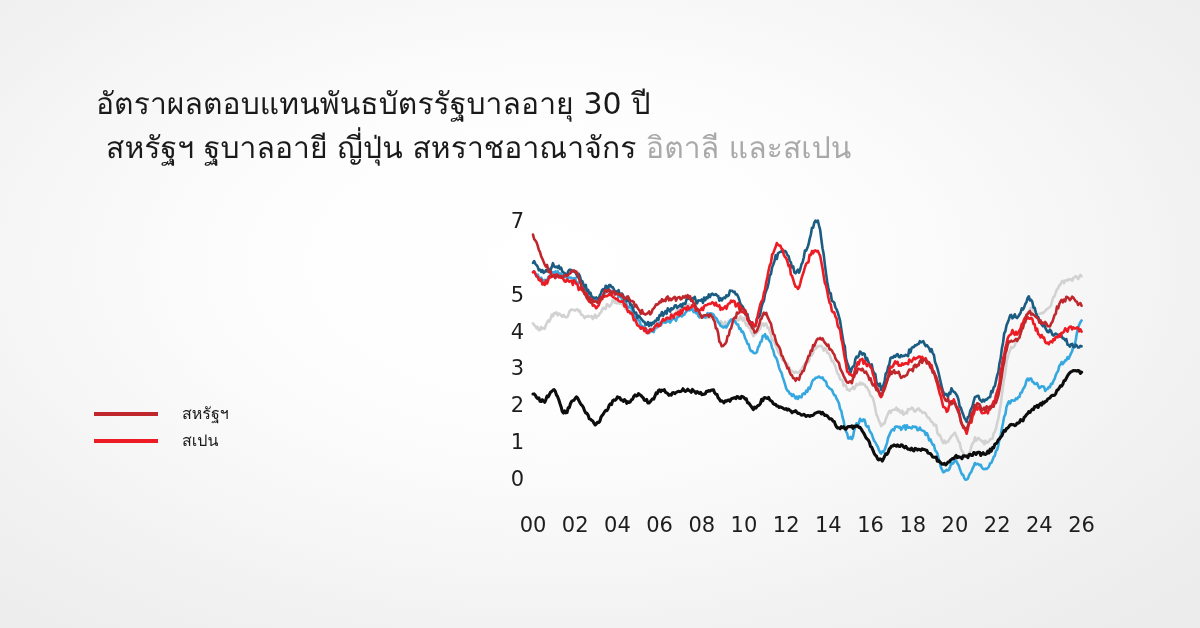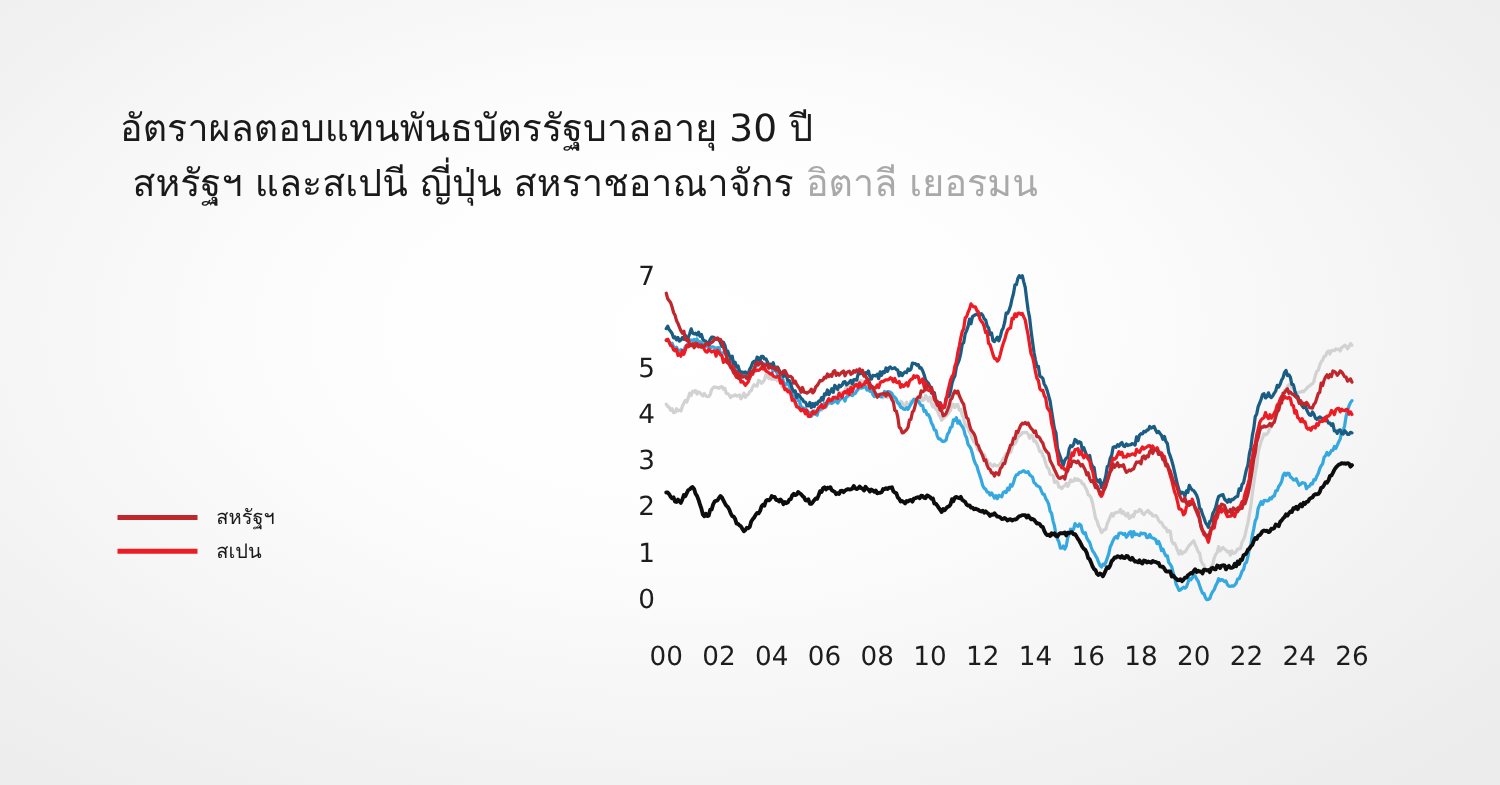--- a/index.html
+++ b/index.html
@@ -55,21 +55,21 @@
     align-items: center;
     height: 27px;
   }
   .legend-swatch {
     width: 64px;
     height: 4px;
     border-radius: 0px;
     flex: 0 0 auto;
   }
   .legend-label {
-    margin-left: 15px;
+    margin-left: 24px;
     font-size: 16px;
     color: #1a1a1a;
     line-height: 1;
     white-space: nowrap;
   }
 
   
   #chart {
     position: absolute;
     left: 495px;
@@ -93,21 +93,21 @@
     stroke-linecap: round;
   }
 </style>
 </head>
 <body>
 
 <div id="page">
 
   <div id="title-block">
     <div class="title-line">อัตราผลตอบแทนพันธบัตรรัฐบาลอายุ 30 ปี</div>
-    <div class="title-line title-line-2"><span>สหรัฐฯ และสเปนี ญี่ปุ่น สหราชอาณาจักร </span><span class="title-muted">อิตาลี เยอรมน</span></div>
+    <div class="title-line title-line-2"><span>สหรัฐฯ ฐบาลอายี ญี่ปุ่น สหราชอาณาจักร </span><span class="title-muted">อิตาลี และสเปน</span></div>
   </div>
 
   <div id="legend">
       <div class="legend-row">
         <span class="legend-swatch" style="background: rgb(192, 39, 45);"></span>
         <span class="legend-label">สหรัฐฯ</span>
       </div>
       <div class="legend-row">
         <span class="legend-swatch" style="background: rgb(237, 28, 36);"></span>
         <span class="legend-label">สเปน</span>

